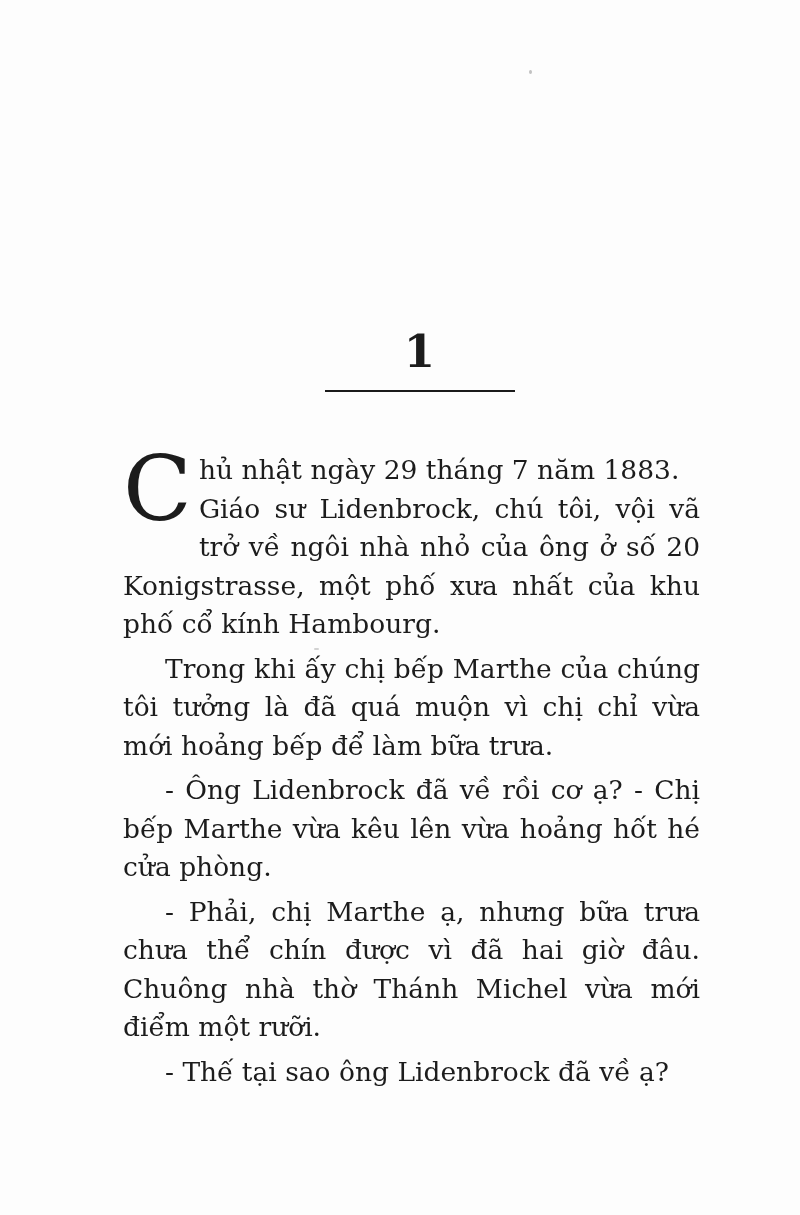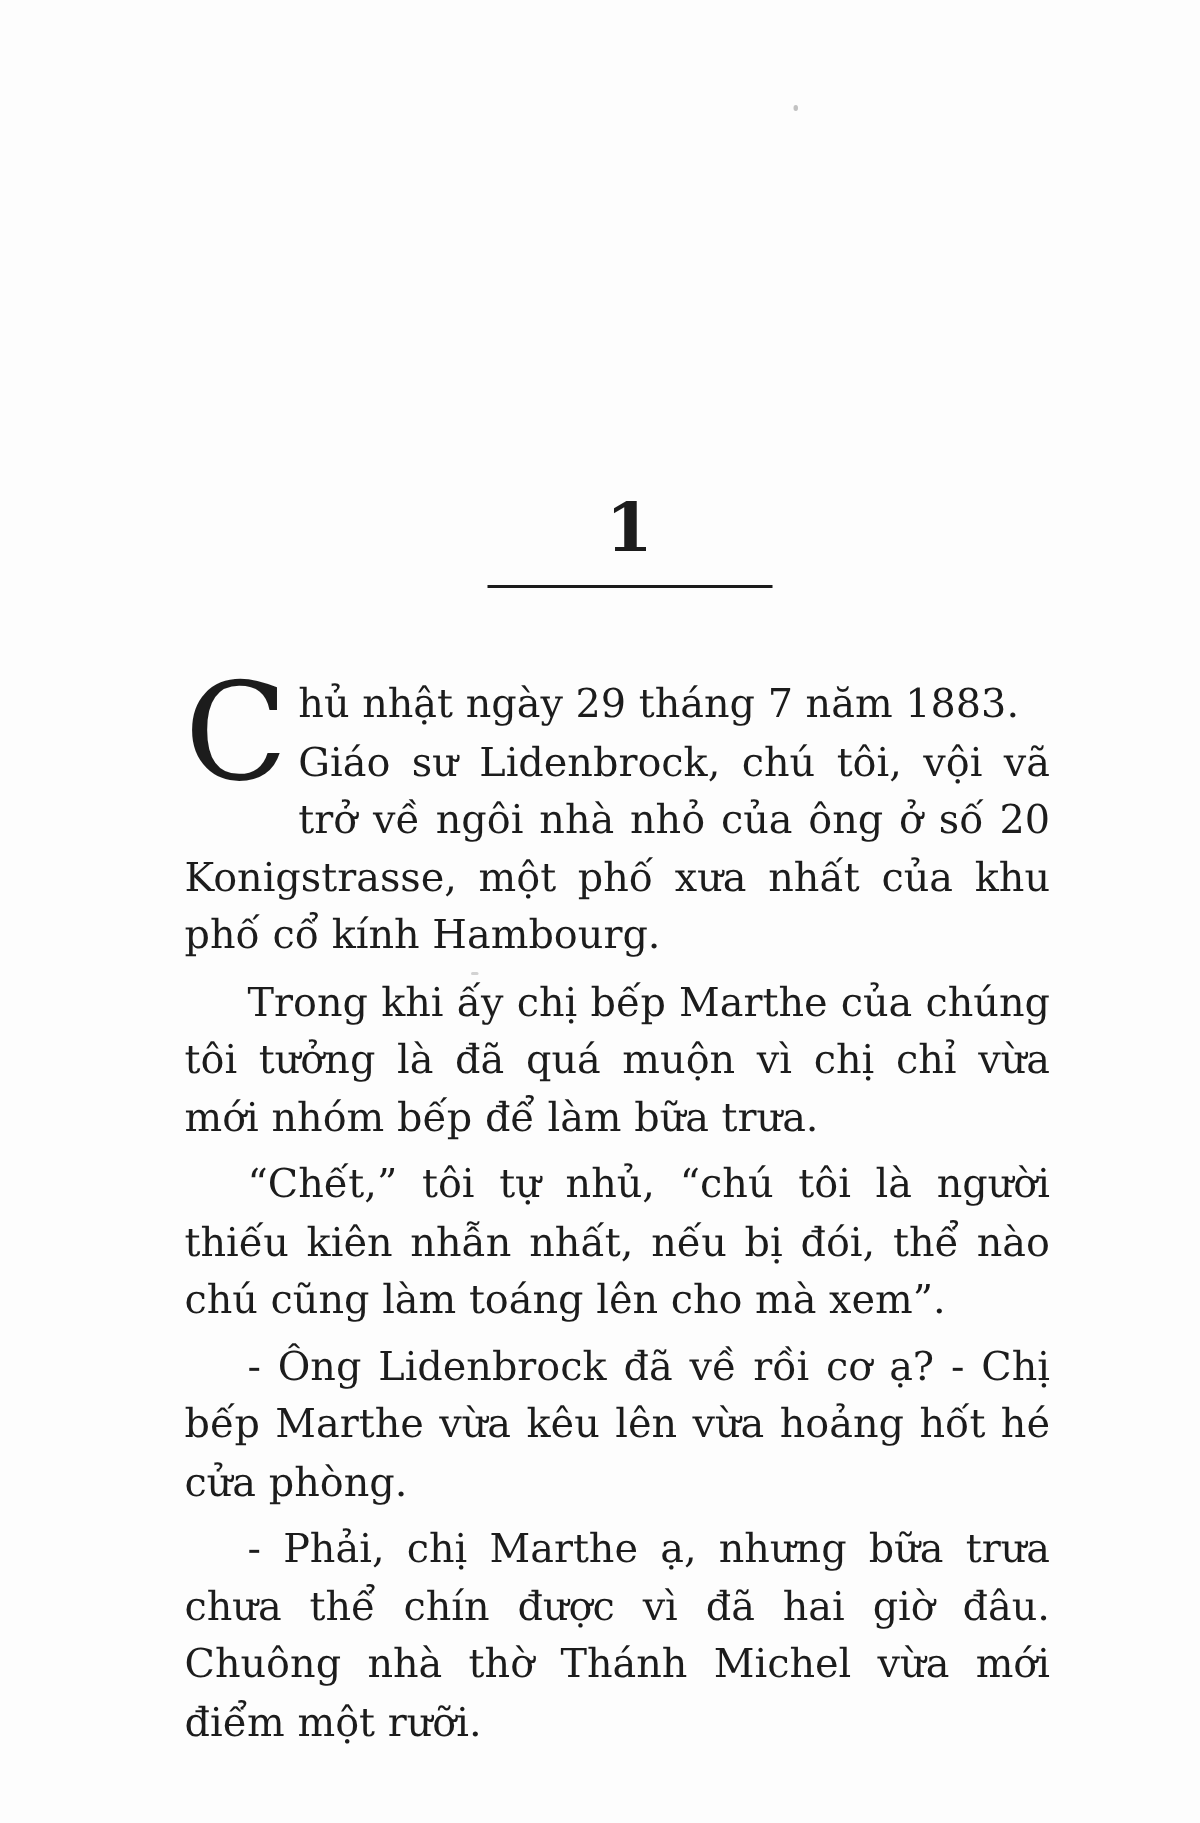--- a/index.html
+++ b/index.html
@@ -74,23 +74,23 @@
   <div class="chapter-number">1</div>
 
   <div class="chapter-rule"></div>
 
   <div class="body-text">
 
     <p class="no-indent"><span class="dropcap">C</span><span>hủ nhật ngày 29 tháng 7 năm 1883.</span></p>
 
     <p class="no-indent">Giáo sư Lidenbrock, chú tôi, vội vã trở về ngôi nhà nhỏ của ông ở số 20 Konigstrasse, một phố xưa nhất của khu phố cổ kính Hambourg.</p>
 
-    <p class="spaced">Trong khi ấy chị bếp Marthe của chúng tôi tưởng là đã quá muộn vì chị chỉ vừa mới nhóm bếp để làm bữa trưa.</p>
+    <p class="spaced">Trong khi ấy chị bếp Marthe của chúng tôi tưởng là đã quá muộn vì chị chỉ vừa mới hoảng bếp để làm bữa trưa.</p>
 
-    <p class="spaced">“Chết,” tôi tự nhủ, “chú tôi là người thiếu kiên nhẫn nhất, nếu bị đói, thể nào chú cũng làm toáng lên cho mà xem”.</p>
 
     <p class="spaced">- Ông Lidenbrock đã về rồi cơ ạ? - Chị bếp Marthe vừa kêu lên vừa hoảng hốt hé cửa phòng.</p>
 
     <p class="spaced">- Phải, chị Marthe ạ, nhưng bữa trưa chưa thể chín được vì đã hai giờ đâu. Chuông nhà thờ Thánh Michel vừa mới điểm một rưỡi.</p>
 
+    <p class="spaced">- Thế tại sao ông Lidenbrock đã về ạ?</p>
 
   </div>
 </div>
 
 </body></html>

